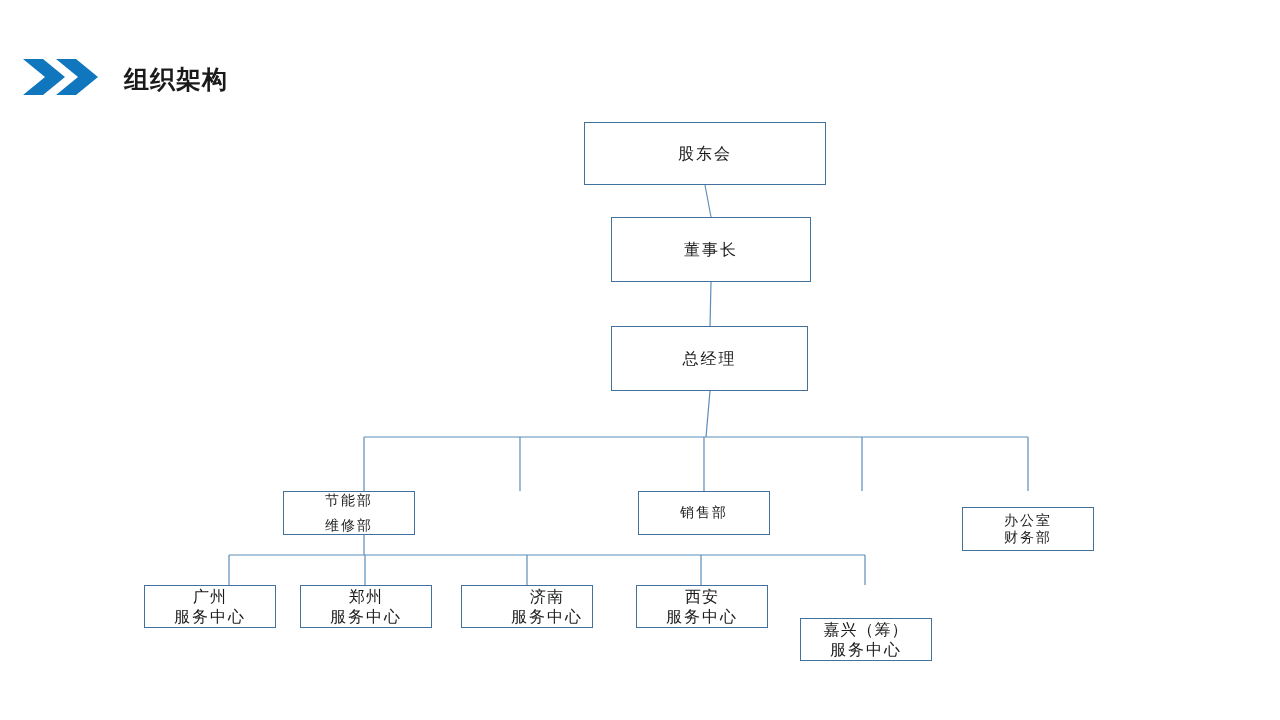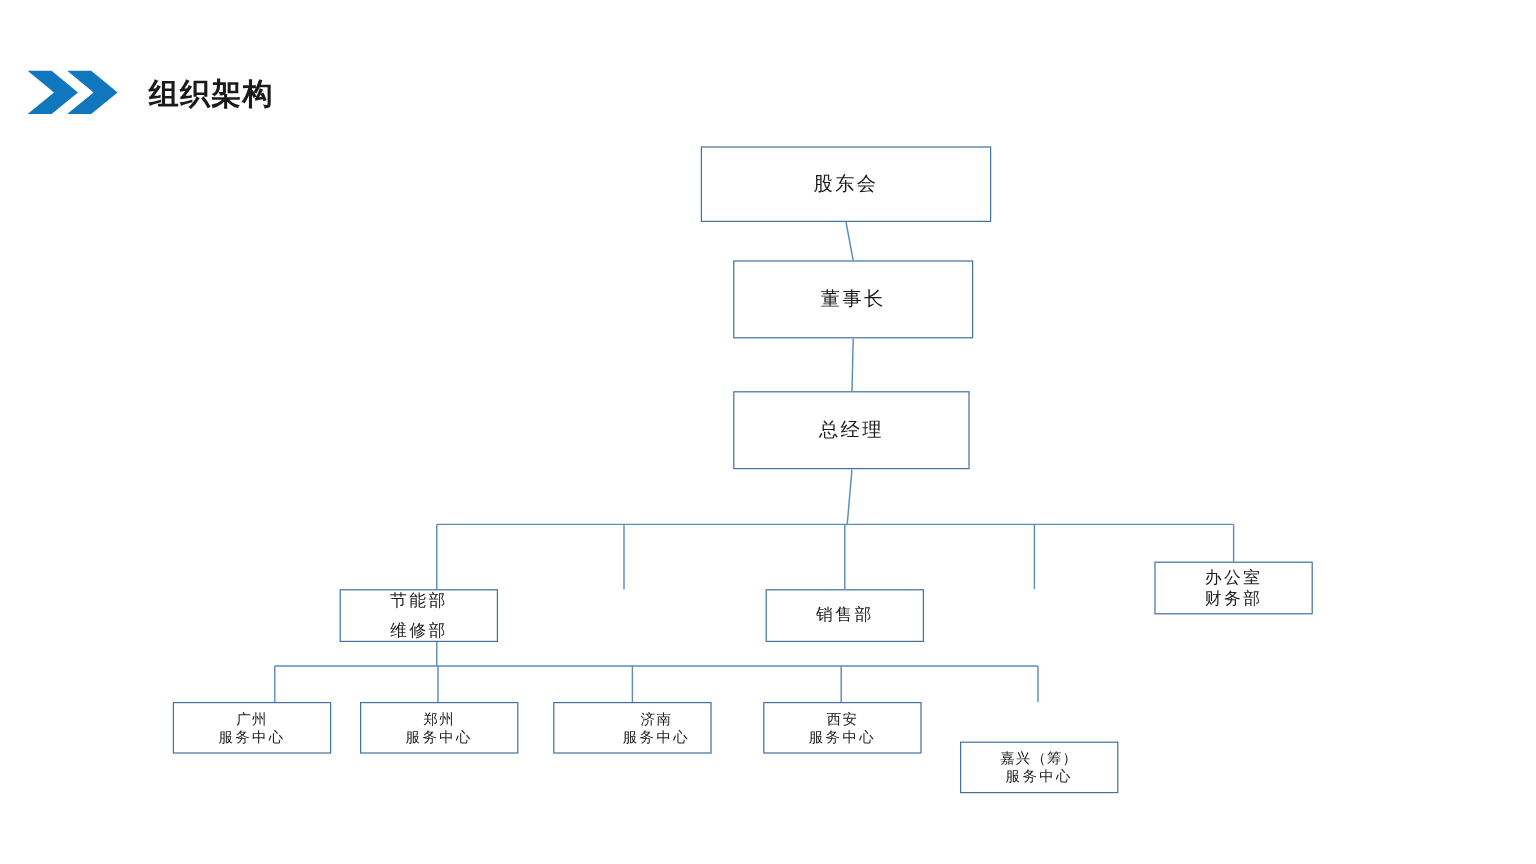--- a/index.html
+++ b/index.html
@@ -84,21 +84,21 @@
   .node .line1,
   .node .line2 {
     display: block;
     line-height: 1.25;
   }
 
   .node.level-top    { font-size: 16px; }
   .node.level-2      { font-size: 16px; }
   .node.level-3      { font-size: 16px; }
   .node.level-dept   { font-size: 14px; }
-  .node.level-center { font-size: 12px; }
+  .node.level-center { font-size: 16px; }
   .node.level-center .line1 { letter-spacing: 1px; }
 </style>
 </head>
 <body>
 
 <div id="slide">
 
   <div id="header">
     <div id="chevron-group">
       <svg width="78" height="40" viewBox="0 0 78 40" xmlns="http://www.w3.org/2000/svg">
@@ -156,21 +156,21 @@
       <span class="line1">节能部</span>
       <span class="line2">维修部</span>
     </div>
 
 
     <div class="node level-dept" style="left:627px; top:491px; width:132px; height:44px;">
       <span class="line1">销售部</span>
     </div>
 
 
-    <div class="node level-dept" style="left:951px; top:468px; width:132px; height:44px;">
+    <div class="node level-dept" style="left:951px; top:507px; width:132px; height:44px;">
       <span class="line1">办公室</span>
       <span class="line2">财务部</span>
     </div>
 
     <div class="node level-center" style="left:133px; top:585px; width:132px; height:43px;">
       <span class="line1">广州</span>
       <span class="line2">服务中心</span>
     </div>
 
     <div class="node level-center" style="left:289px; top:585px; width:132px; height:43px;">

